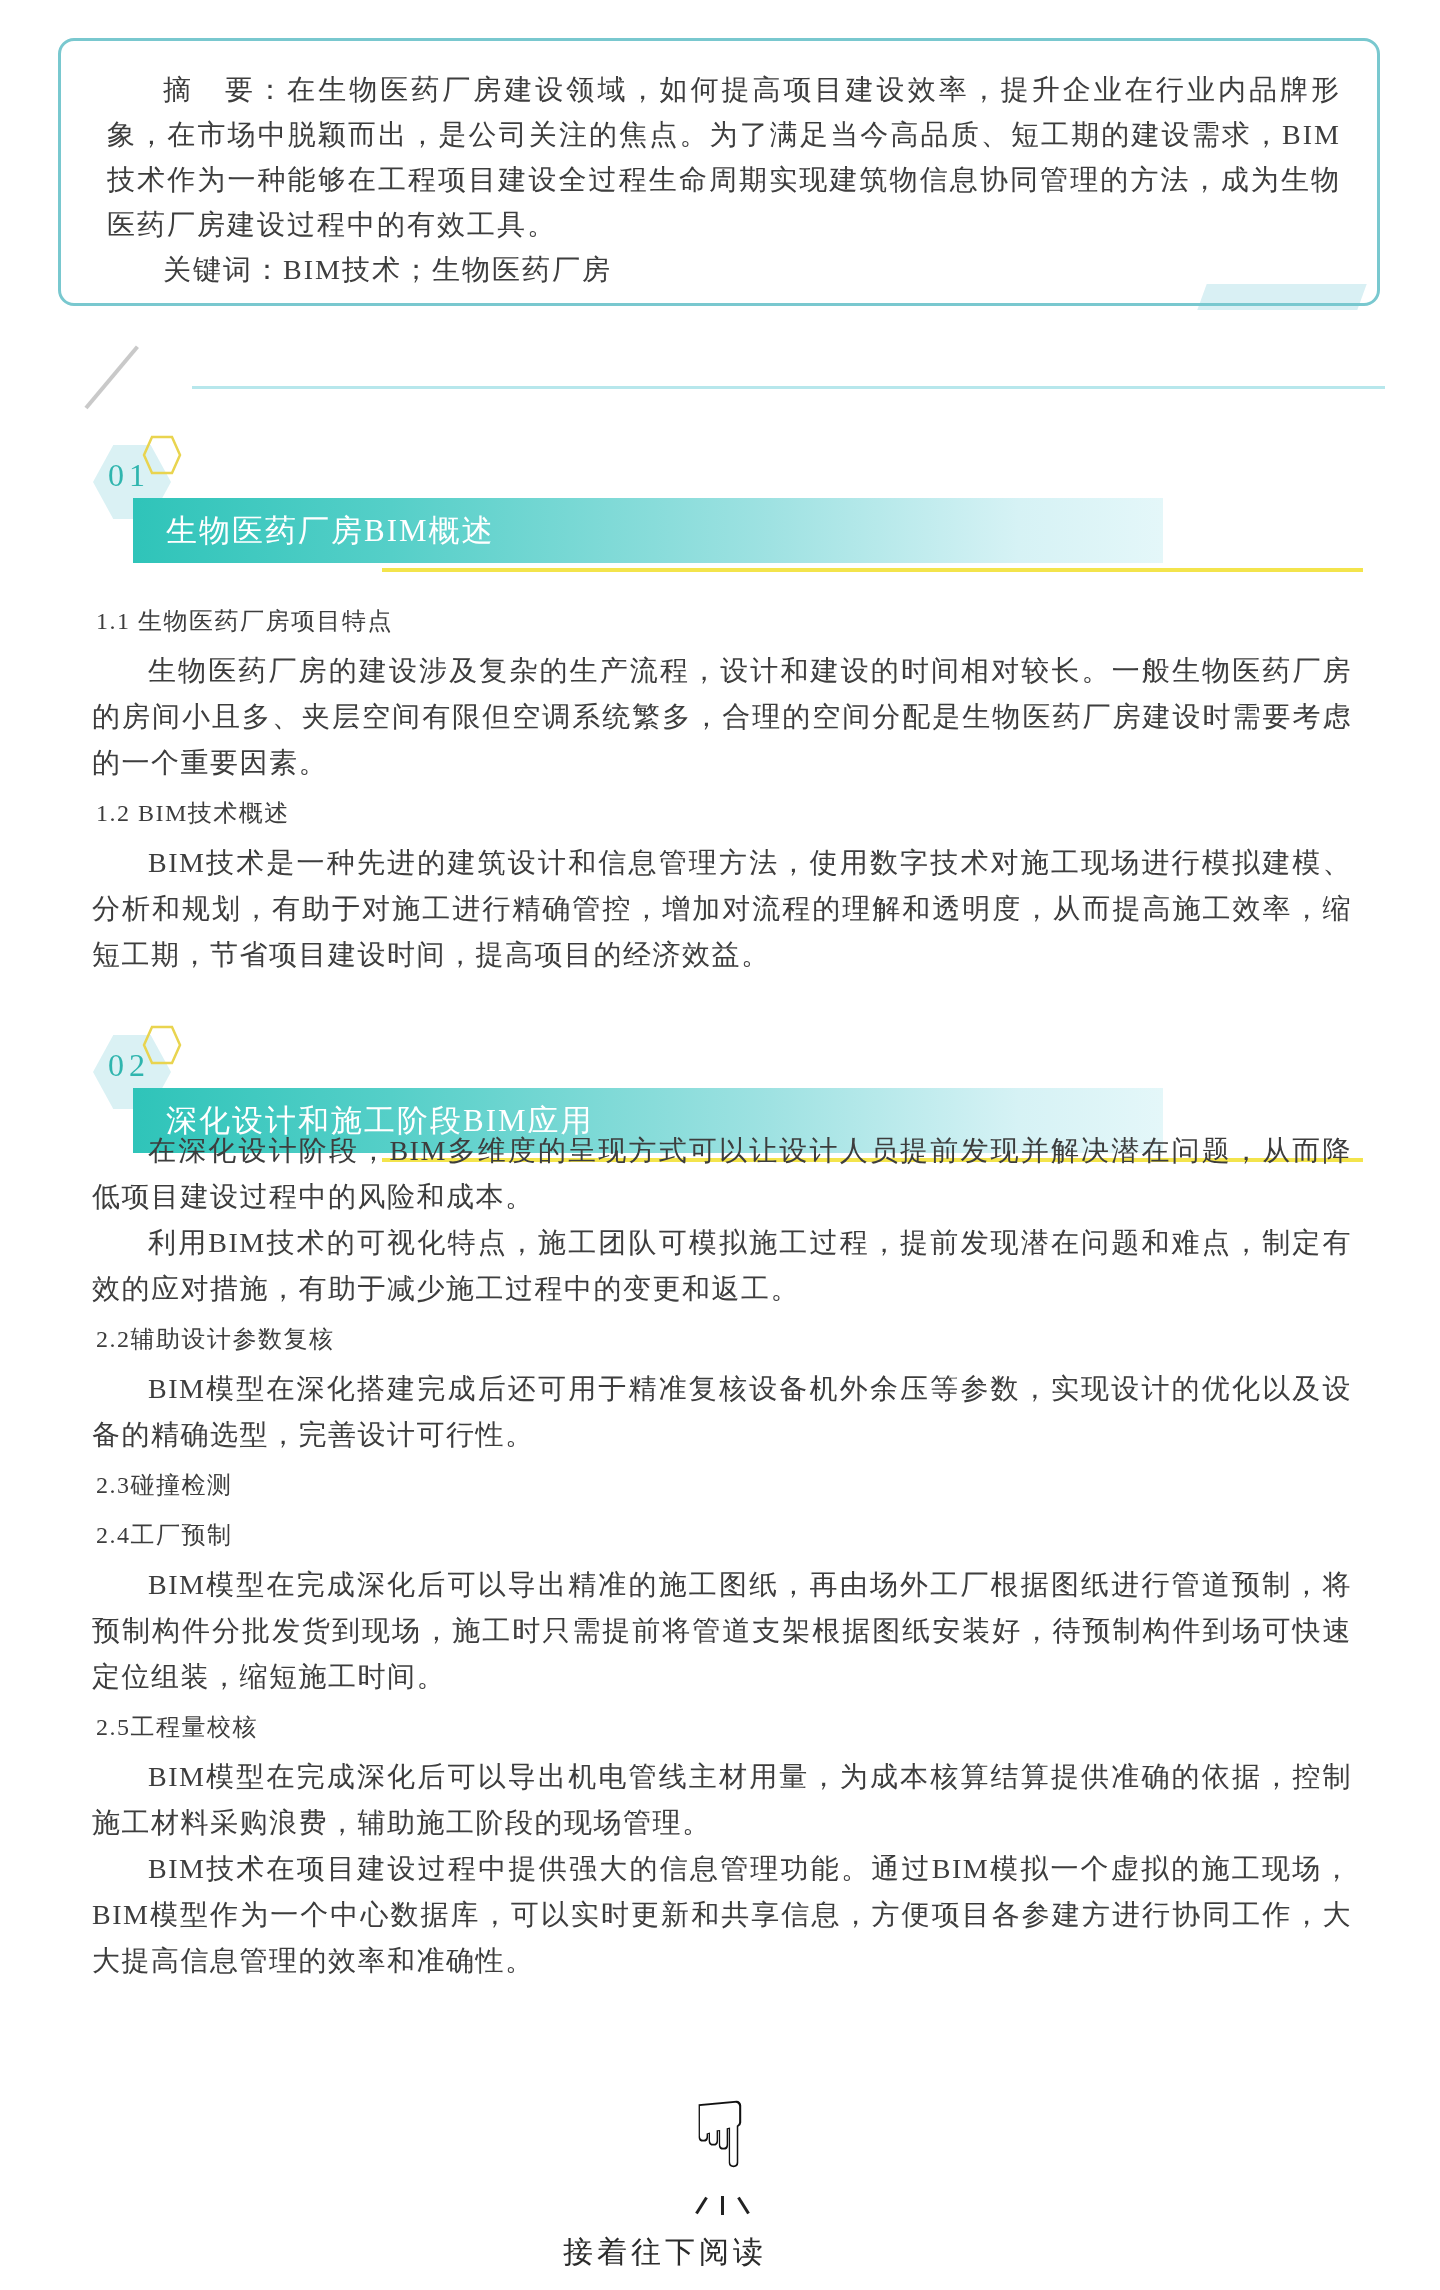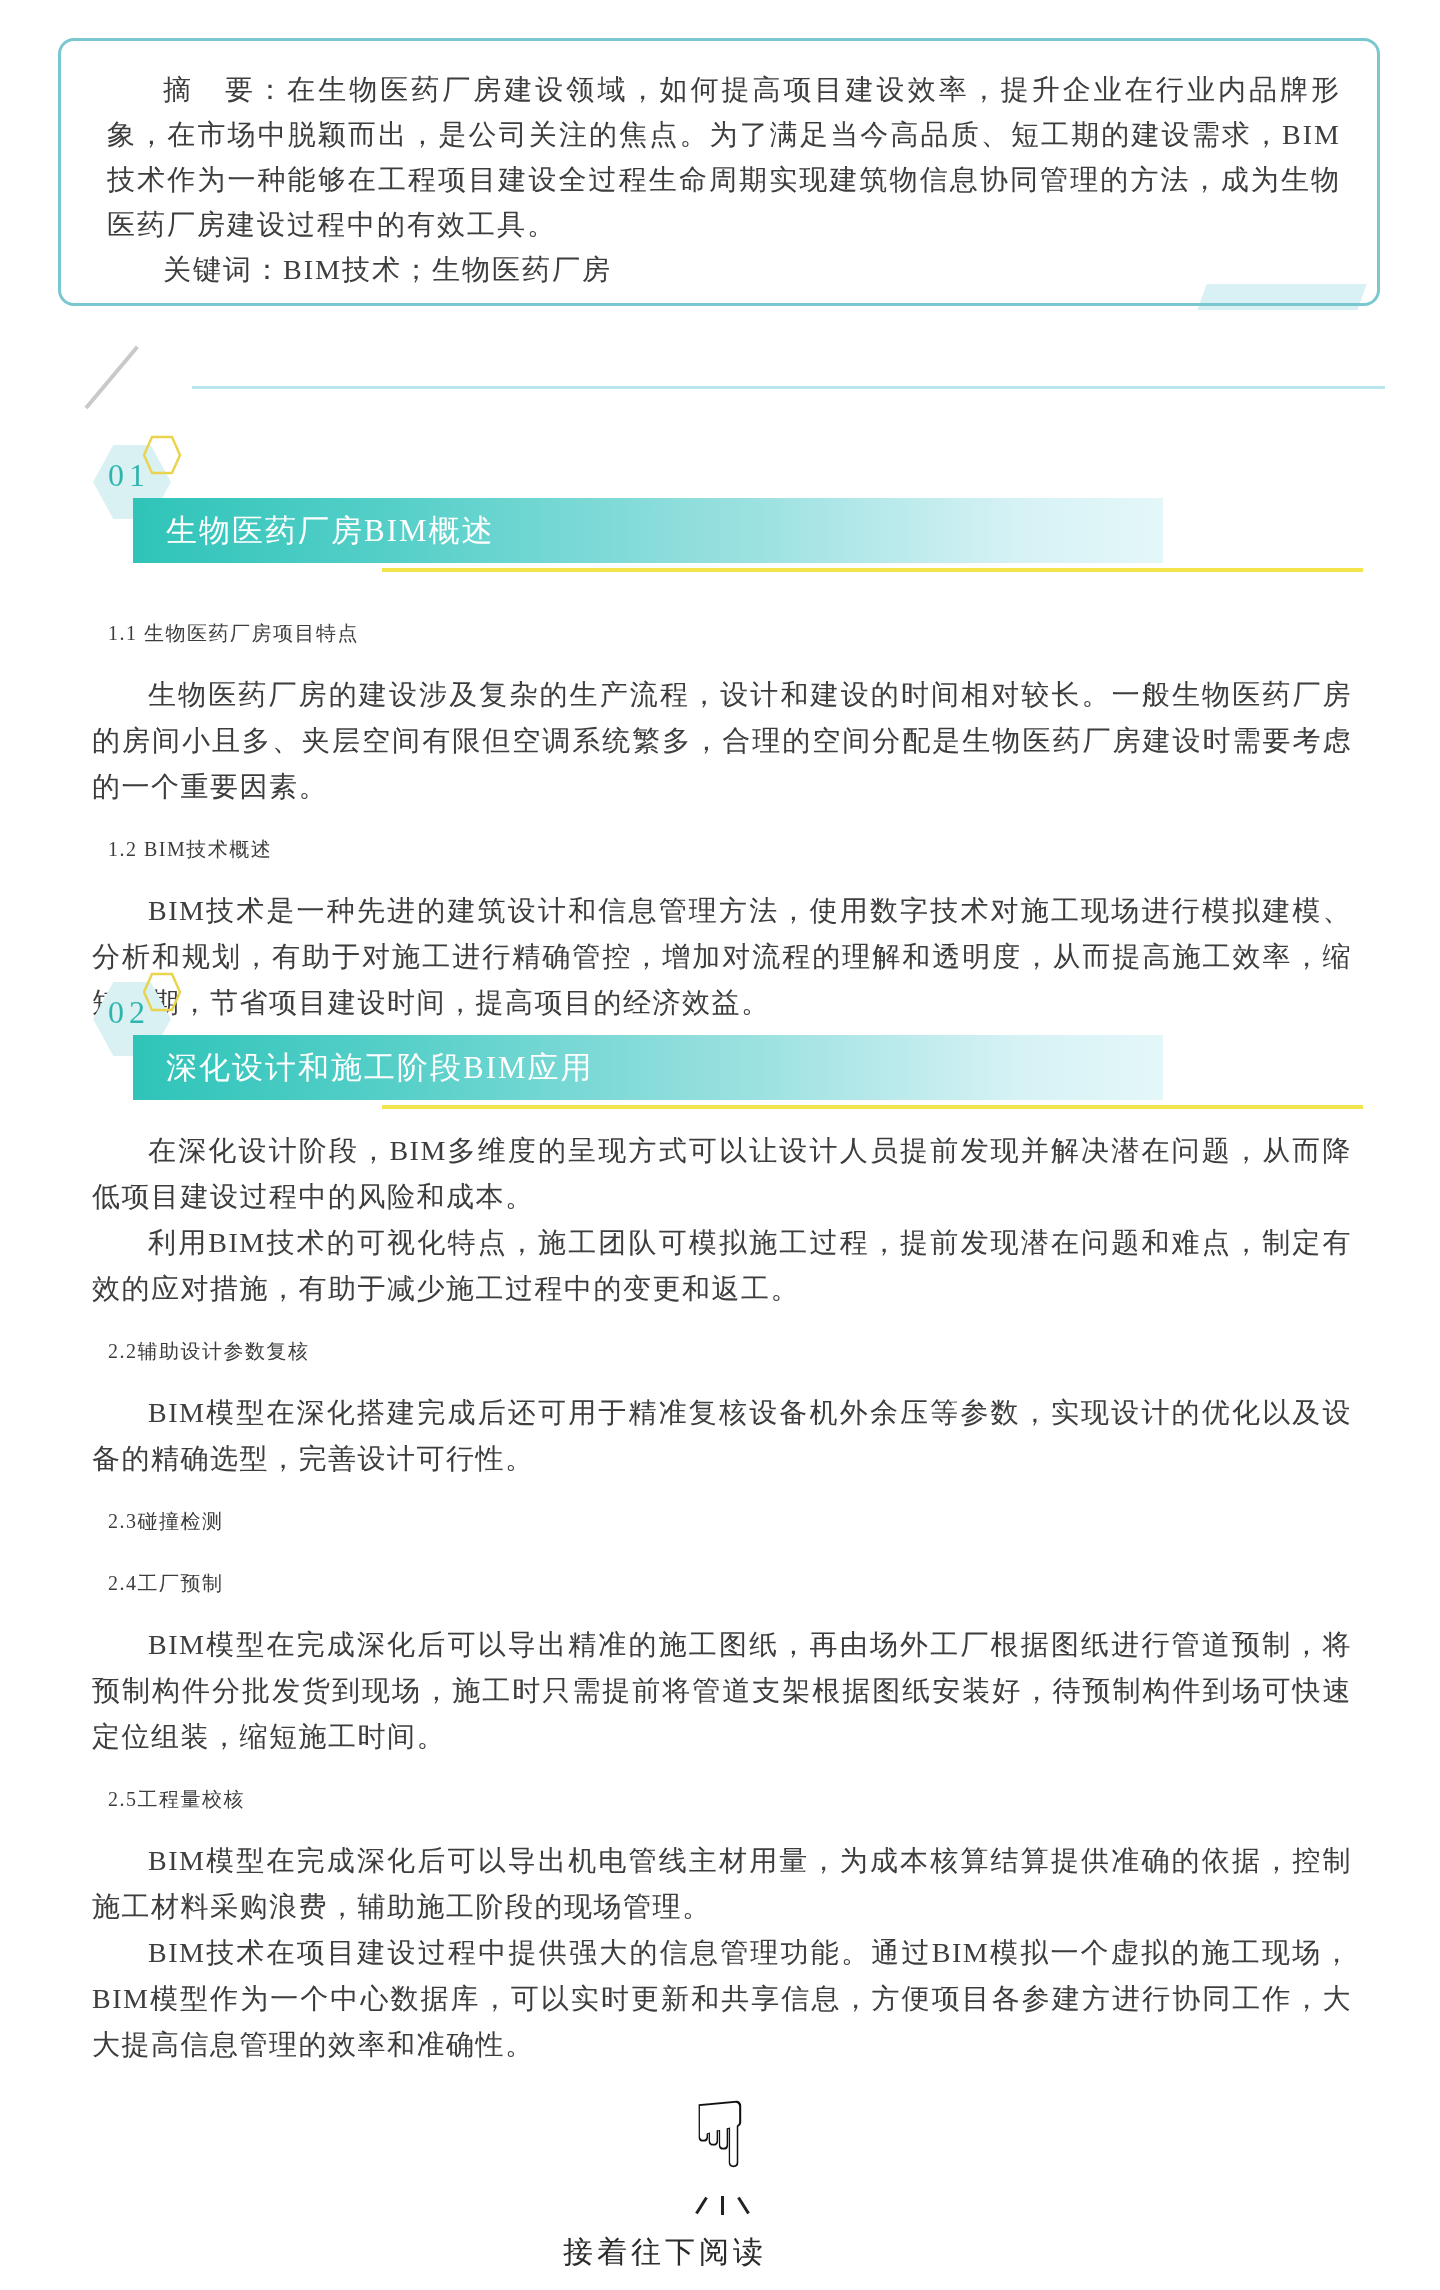--- a/index.html
+++ b/index.html
@@ -26,21 +26,21 @@
   .slash-decoration{
     position:absolute;left:86px;top:406px;width:80px;height:4px;
     background:#c9c9c9;transform-origin:0 50%;transform:rotate(-50deg);
   }
   .section-divider-line{
     position:absolute;left:192px;top:386px;width:1193px;height:3px;background:#b7e7ec;
   }
   
   .section-decor{position:absolute;left:0;width:1440px;height:140px;}
   .decor-1{top:435px;}
-  .decor-2{top:972px;}
+  .decor-2{top:1025px;}
   .number-hexagon{
     position:absolute;left:93px;top:10px;width:78px;height:74px;background:#daf1f4;
     clip-path:polygon(26% 0,74% 0,100% 50%,74% 100%,26% 100%,0 50%);
   }
   .hexagon-outline{position:absolute;left:142px;top:0;width:40px;height:40px;}
   .section-number{
     position:absolute;left:108px;top:22px;font-size:32px;letter-spacing:5px;
     color:#2fb5ae;line-height:36px;
   }
   .section-title-banner{
@@ -50,21 +50,21 @@
     padding-left:33px;box-sizing:border-box;
   }
   .title-underline{
     position:absolute;left:382px;top:133px;width:981px;height:4px;background:#f3e44c;
   }
   
   .section-body{position:absolute;left:92px;width:1260px;}
   .body-1{top:594px;}
   .body-2{top:1128px;}
   .body-heading{
-    margin:16px;font-weight:normal;font-size:20px;line-height:46px;
+    margin:4px;font-weight:normal;font-size:24px;line-height:46px;
     letter-spacing:1.5px;color:#3d3d3d;
   }
   .body-para{
     margin:0;font-size:28px;line-height:46px;letter-spacing:1.5px;
     text-indent:2em;text-align:justify;color:#3d3d3d;
   }
   
   .hand-icon{
     position:absolute;left:0;top:2090px;width:1440px;text-align:center;
     font-family:"DejaVu Sans",sans-serif;font-size:92px;line-height:92px;color:#111111;

